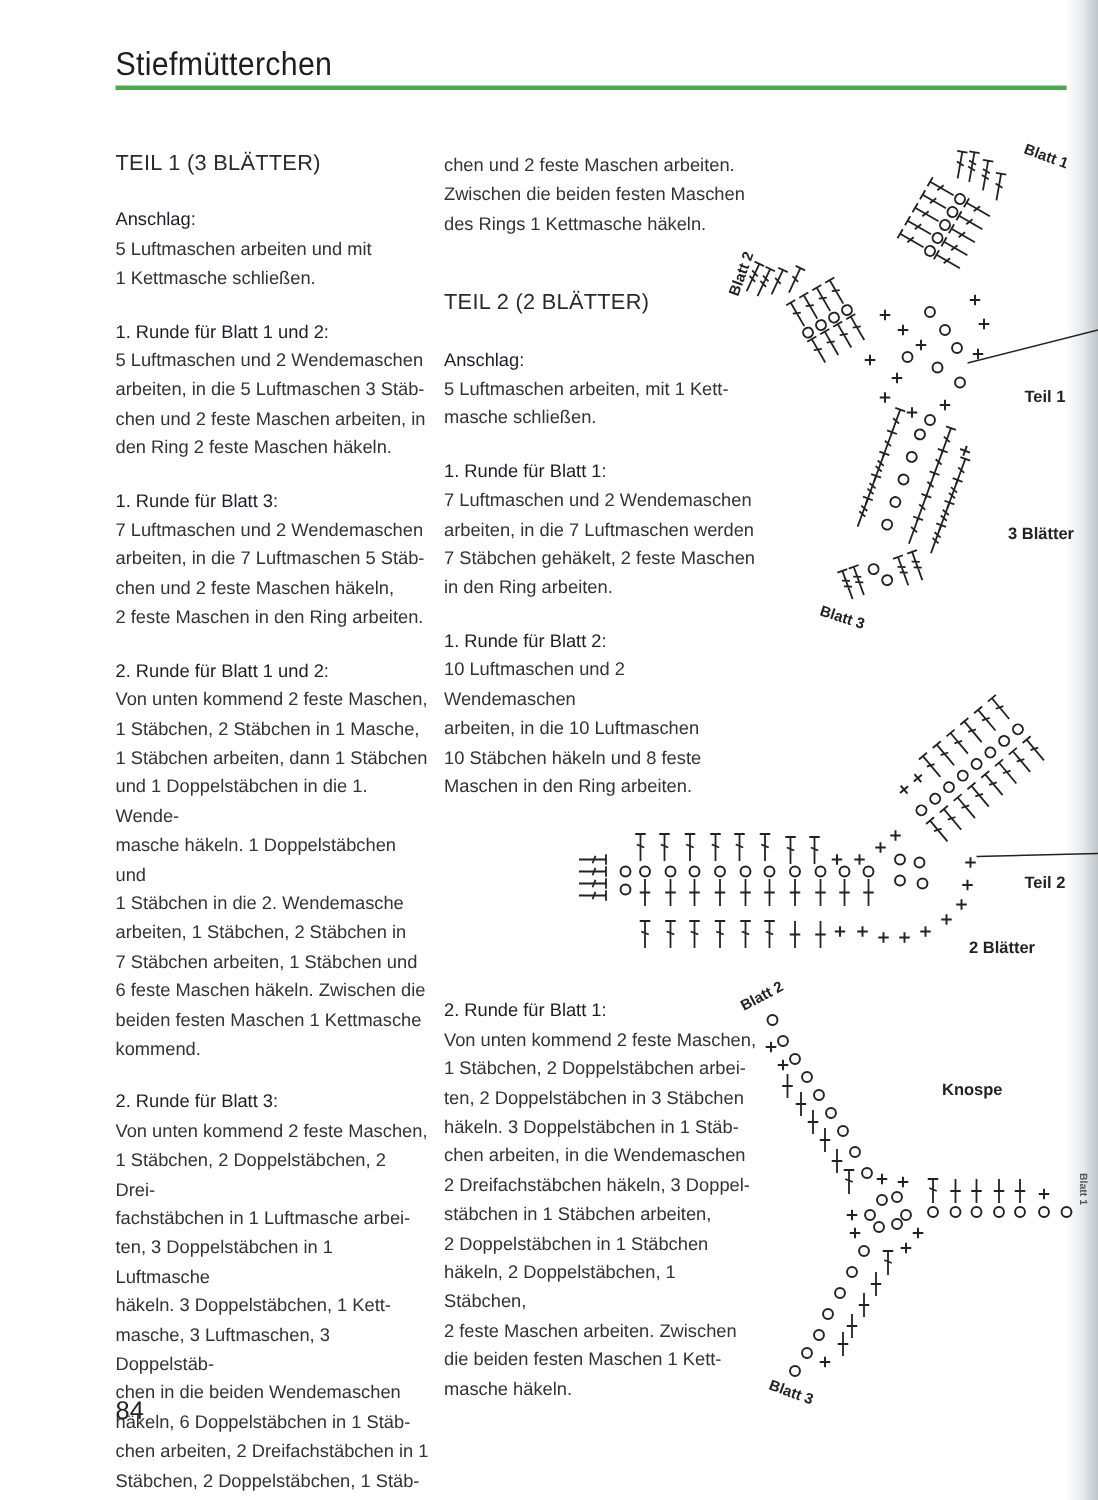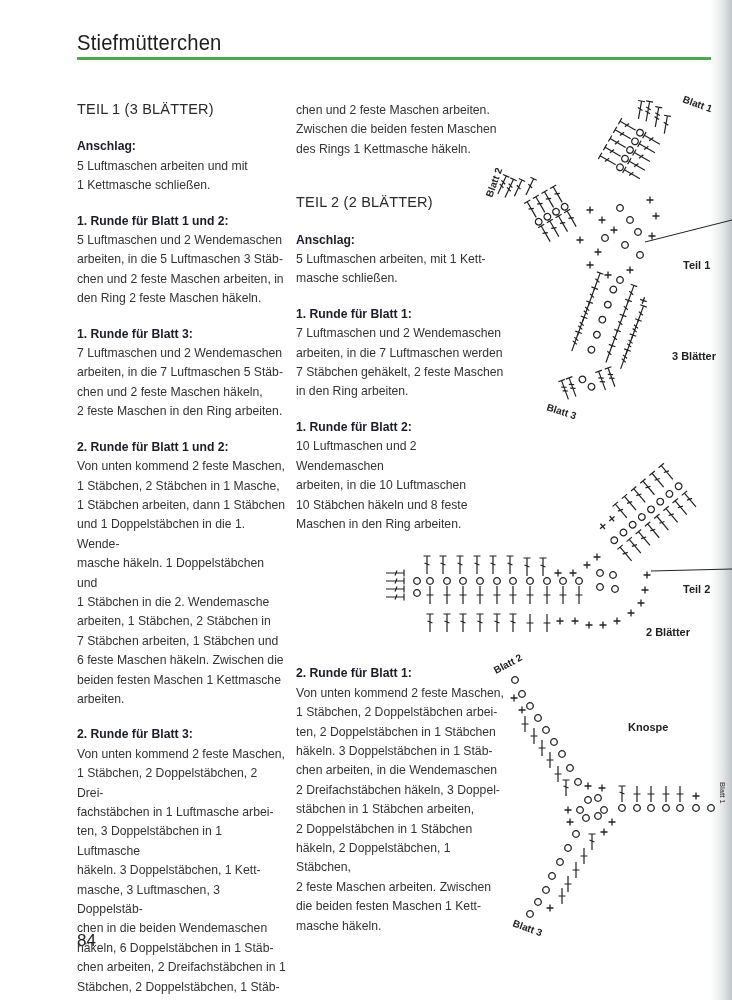--- a/index.html
+++ b/index.html
@@ -20,21 +20,21 @@
   }
   .rule {
     position: absolute; left: 77px; top: 57px; width: 634px; height: 3px;
     background: #4fa752;
   }
   .col {
     position: absolute; font-size: 12.2px; line-height: 19.4px; color: #333;
   }
   .col p { margin: 0; }
   .col .sec { margin-top: 16px; }
-  .col .head { font-weight: bold; color: #1c1c2a; }
+  .col .head { font-weight: normal; color: #1c1c2a; }
   .col .part {
     font-size: 14.5px; color: #2a2a2a; letter-spacing: 0.2px; margin-bottom: 18px;
   }
   .col-left { left: 77px; top: 100px; width: 210px; }
   .col-mid { left: 296px; top: 101px; width: 210px; }
   .page-num {
     position: absolute; left: 77px; top: 931px; font-size: 17px; color: #222;
   }
   .diagram { position: absolute; }
   .dlabel { font-family: "Liberation Sans", sans-serif; font-weight: bold; fill: #222; }
@@ -81,21 +81,21 @@
     <p>Von unten kommend 2 feste Maschen,</p>
     <p>1 Stäbchen, 2 Stäbchen in 1 Masche,</p>
     <p>1 Stäbchen arbeiten, dann 1 Stäbchen</p>
     <p>und 1 Doppelstäbchen in die 1. Wende-</p>
     <p>masche häkeln. 1 Doppelstäbchen und</p>
     <p>1 Stäbchen in die 2. Wendemasche</p>
     <p>arbeiten, 1 Stäbchen, 2 Stäbchen in</p>
     <p>7 Stäbchen arbeiten, 1 Stäbchen und</p>
     <p>6 feste Maschen häkeln. Zwischen die</p>
     <p>beiden festen Maschen 1 Kettmasche</p>
-    <p>arbeiten.</p>
+    <p>kommend.</p>
   </div>
 
   <div class="sec">
     <p class="head">2. Runde für Blatt 3:</p>
     <p>Von unten kommend 2 feste Maschen,</p>
     <p>1 Stäbchen, 2 Doppelstäbchen, 2 Drei-</p>
     <p>fachstäbchen in 1 Luftmasche arbei-</p>
     <p>ten, 3 Doppelstäbchen in 1 Luftmasche</p>
     <p>häkeln. 3 Doppelstäbchen, 1 Kett-</p>
     <p>masche, 3 Luftmaschen, 3 Doppelstäb-</p>
@@ -134,21 +134,21 @@
     <p>10 Luftmaschen und 2 Wendemaschen</p>
     <p>arbeiten, in die 10 Luftmaschen</p>
     <p>10 Stäbchen häkeln und 8 feste</p>
     <p>Maschen in den Ring arbeiten.</p>
   </div>
 
   <div class="sec" style="margin-top:130px;">
     <p class="head">2. Runde für Blatt 1:</p>
     <p>Von unten kommend 2 feste Maschen,</p>
     <p>1 Stäbchen, 2 Doppelstäbchen arbei-</p>
-    <p>ten, 2 Doppelstäbchen in 1 Stäbchen</p>
+    <p>ten, 2 Doppelstäbchen in 3 Stäbchen</p>
     <p>häkeln. 3 Doppelstäbchen in  1 Stäb-</p>
     <p>chen arbeiten, in die Wendemaschen</p>
     <p>2 Dreifachstäbchen häkeln, 3 Doppel-</p>
     <p>stäbchen in 1 Stäbchen arbeiten,</p>
     <p>2 Doppelstäbchen in 1 Stäbchen</p>
     <p>häkeln, 2 Doppelstäbchen, 1 Stäbchen,</p>
     <p>2 feste Maschen arbeiten. Zwischen</p>
     <p>die beiden festen Maschen 1 Kett-</p>
     <p>masche häkeln.</p>
   </div>

